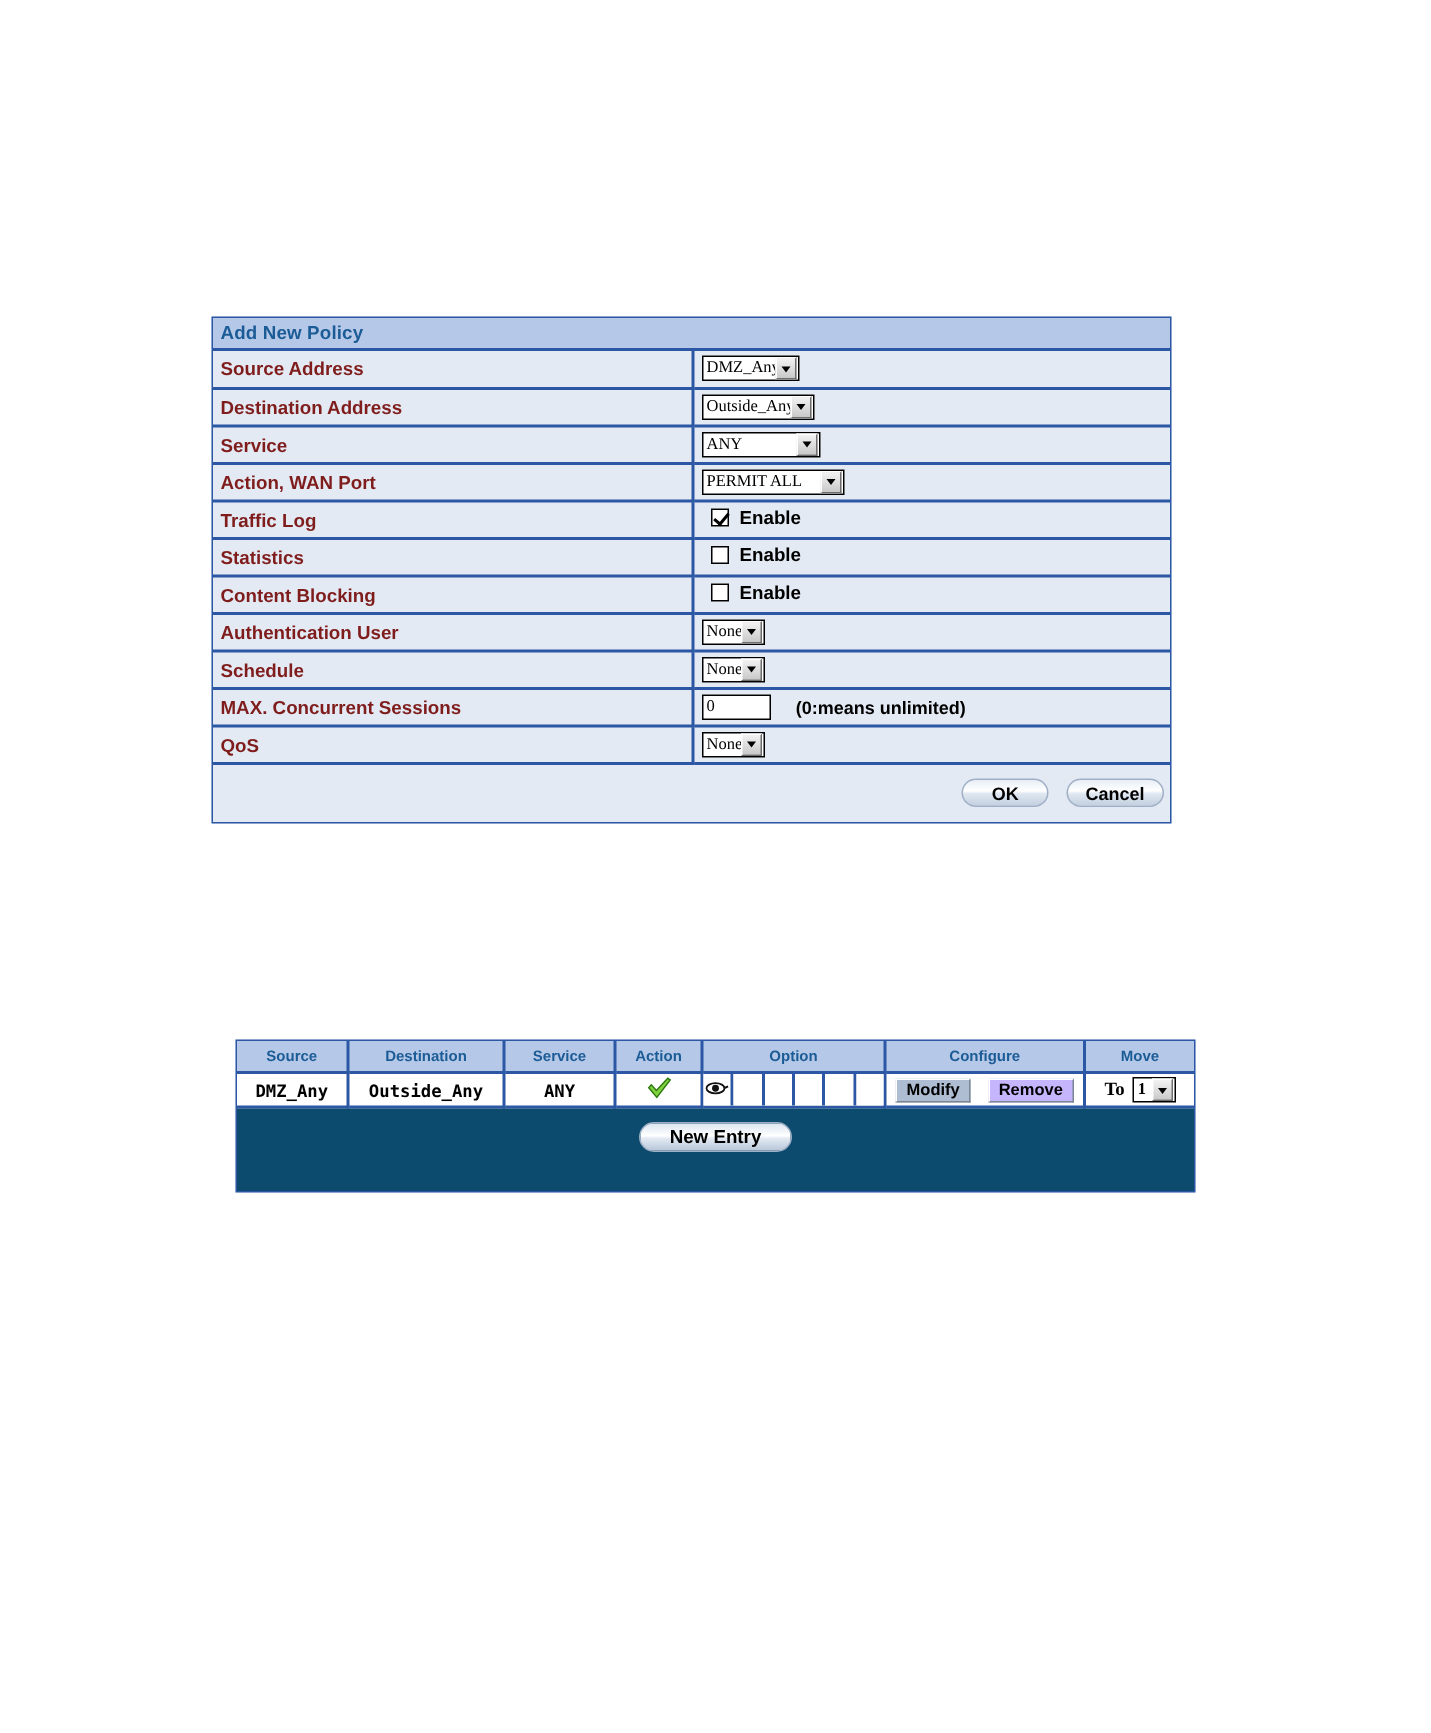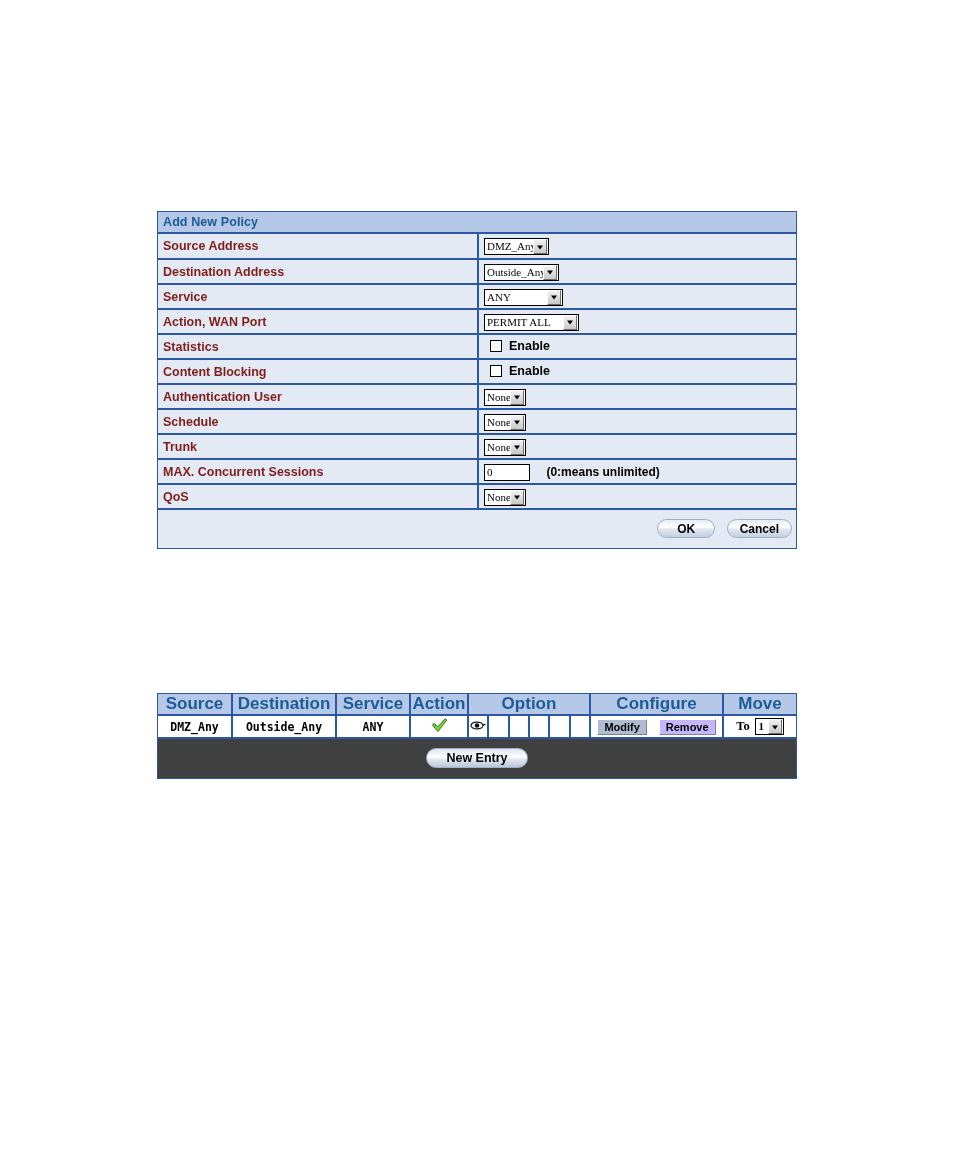--- a/index.html
+++ b/index.html
@@ -7,21 +7,21 @@
     margin: 0; padding: 0;
     width: 954px; height: 1155px;
     background: #ffffff;
     font-family: "Liberation Sans", sans-serif;
   }
   .page { position: relative; width: 954px; height: 1155px; overflow: hidden; }
 
   
   .policy-panel {
     position: absolute;
-    left: 157px; top: 211px;
+    left: 141px; top: 211px;
     width: 640px;
     background: #e4eaf3;
     border: 1px solid #2b57a4;
   }
   .panel-title {
     height: 22px;
     background: #b6c8e8;
     border-bottom: 2px solid #2b57a4;
     color: #1c5c96;
     font-size: 12.5px;
@@ -166,21 +166,21 @@
     background: #e4eaf3;
     border: 1px solid #2b57a4;
   }
   .list-table { width: 100%; border-collapse: collapse; table-layout: fixed; }
   .list-table th {
     height: 21px;
     background: #b6c8e8;
     border-right: 2px solid #2b57a4;
     border-bottom: 2px solid #2b57a4;
     color: #1c5c96;
-    font-size: 17px;
+    font-size: 10px;
     font-weight: bold;
     text-align: center;
     padding: 0;
   }
   .list-table th:last-child { border-right: none; }
   .list-table td {
     height: 23px;
     background: #ffffff;
     border-right: 2px solid #2b57a4;
     border-bottom: 2px solid #2b57a4;
@@ -232,22 +232,22 @@
     justify-content: center;
     gap: 5px;
   }
   .move-to {
     font-family: Liberation Serif, serif;
     font-size: 12.5px;
     font-weight: bold;
     color: #000;
   }
   .list-footer {
-    height: 39px;
-    background: #404040;
+    height: 55px;
+    background: #0c4a6e;
     text-align: center;
     padding-top: 9px;
     text-decoration: underline;
   }
   .pill-wide {
     display: inline-block;
     height: 20px;
     min-width: 102px;
     padding: 0 14px;
     border-radius: 11px;
@@ -304,20 +304,29 @@
         <tr>
           <td class="lbl">Action, WAN Port</td>
           <td class="val">
             <span class="sel sel-w4">
               <span class="sel-txt">PERMIT ALL</span>
               <span class="sel-btn"></span>
             </span>
           </td>
         </tr>
 
+        <tr>
+          <td class="lbl">Traffic Log</td>
+          <td class="val">
+            <span class="chk-wrap">
+              <span class="chk on"></span>
+              <span class="chk-lbl">Enable</span>
+            </span>
+          </td>
+        </tr>
 
         <tr>
           <td class="lbl">Statistics</td>
           <td class="val">
             <span class="chk-wrap">
               <span class="chk"></span>
               <span class="chk-lbl">Enable</span>
             </span>
           </td>
         </tr>
@@ -345,29 +354,20 @@
         <tr>
           <td class="lbl">Schedule</td>
           <td class="val">
             <span class="sel sel-w5">
               <span class="sel-txt">None</span>
               <span class="sel-btn"></span>
             </span>
           </td>
         </tr>
 
-        <tr>
-          <td class="lbl">Trunk</td>
-          <td class="val">
-            <span class="sel sel-w5">
-              <span class="sel-txt">None</span>
-              <span class="sel-btn"></span>
-            </span>
-          </td>
-        </tr>
 
         <tr>
           <td class="lbl">MAX. Concurrent Sessions</td>
           <td class="val">
             <span class="txt-in">0</span>
             <span class="hint">(0:means unlimited)</span>
           </td>
         </tr>
 
         <tr>

